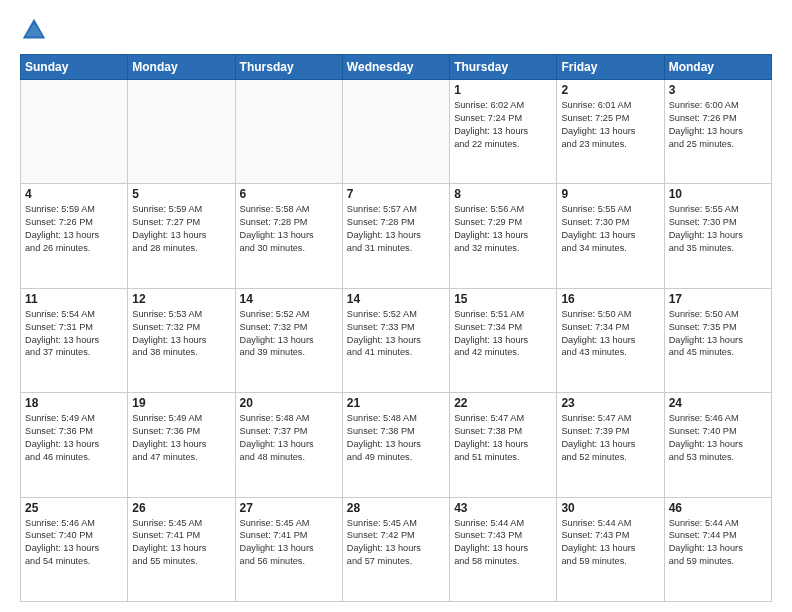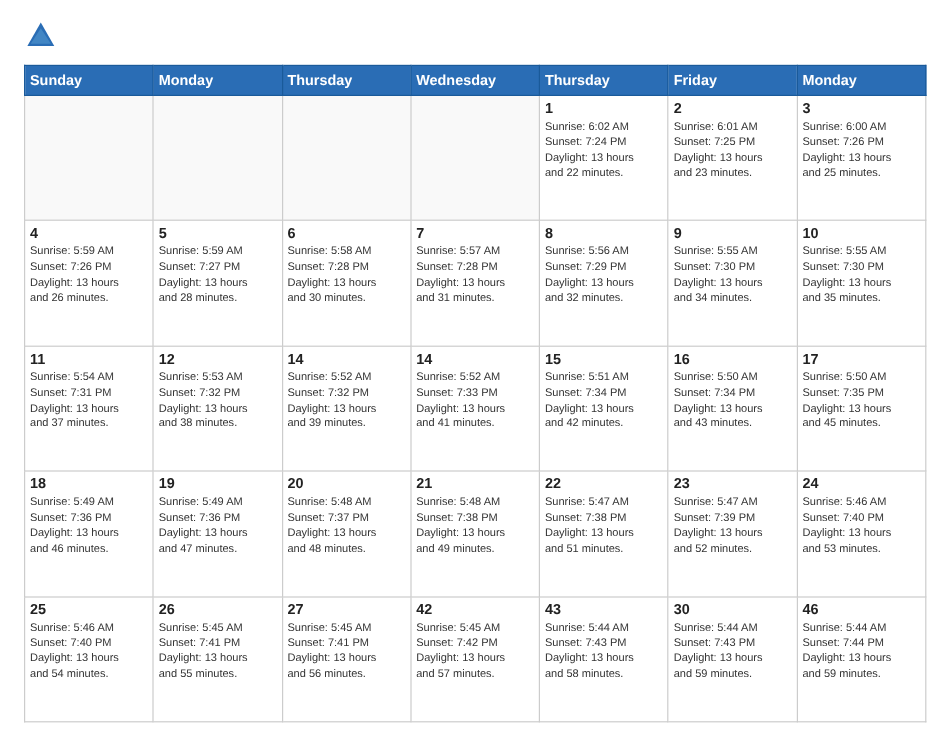--- a/index.html
+++ b/index.html
@@ -240,21 +240,21 @@
           </td>
           <td>
             <div class="day-number">26</div>
             <div class="day-info">Sunrise: 5:45 AM<br>Sunset: 7:41 PM<br>Daylight: 13 hours<br>and 55 minutes.</div>
           </td>
           <td>
             <div class="day-number">27</div>
             <div class="day-info">Sunrise: 5:45 AM<br>Sunset: 7:41 PM<br>Daylight: 13 hours<br>and 56 minutes.</div>
           </td>
           <td>
-            <div class="day-number">42</div>
+            <div class="day-number">28</div>
             <div class="day-info">Sunrise: 5:45 AM<br>Sunset: 7:42 PM<br>Daylight: 13 hours<br>and 57 minutes.</div>
           </td>
           <td>
             <div class="day-number">43</div>
             <div class="day-info">Sunrise: 5:44 AM<br>Sunset: 7:43 PM<br>Daylight: 13 hours<br>and 58 minutes.</div>
           </td>
           <td>
             <div class="day-number">30</div>
             <div class="day-info">Sunrise: 5:44 AM<br>Sunset: 7:43 PM<br>Daylight: 13 hours<br>and 59 minutes.</div>
           </td>

